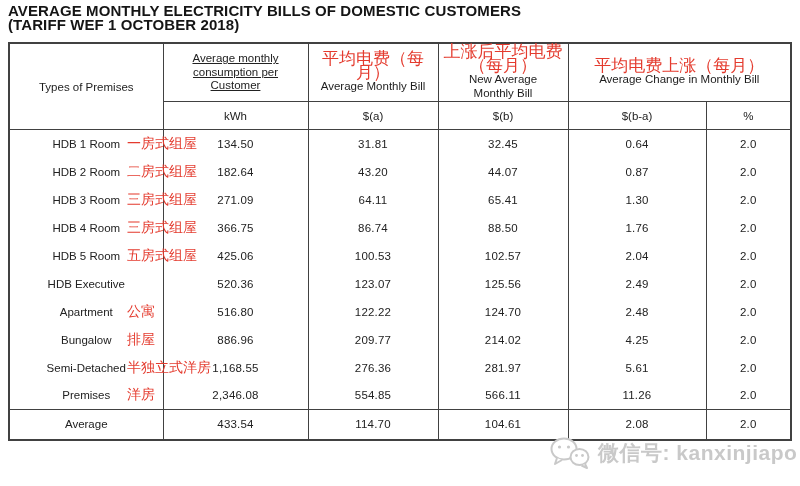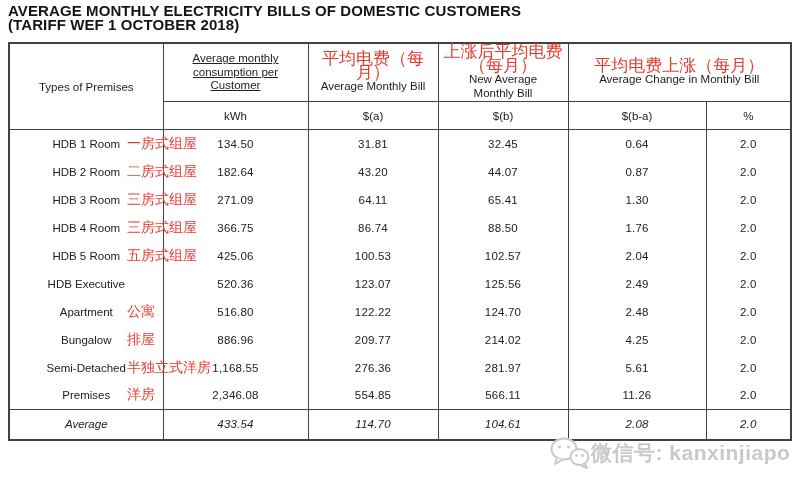--- a/index.html
+++ b/index.html
@@ -30,33 +30,33 @@
   }
   thead tr.h1 { height: 53px; }
   thead tr.h2 { height: 28px; }
   thead th { border-bottom: 1px solid var(--border, #414141); }
   th.premise-h { color: #1d1d1d; }
   .zh-red { color: var(--red, #e43b2e); font-size: 17px; display: block; line-height: 14px; }
   .en-sub { display: block; color: #1d1d1d; line-height: 13.5px; white-space: pre-line; }
   .multi { white-space: pre-line; line-height: 13.5px; text-decoration: underline; }
   tbody tr { height: 28px; margin-left: 24px; }
   tbody td { border-top: none; border-bottom: none; }
-  tbody tr.avg-row { height: 30px; font-style: italic; }
+  tbody tr.avg-row { height: 30px; }
   tbody tr.avg-row td { border-top: 1px solid var(--border, #414141); }
   td.c-premise { position: relative; }
   td.c-premise .annot {
     position: absolute; left: 117px; top: 50%;
     transform: translateY(-50%);
     color: var(--red, #e43b2e); font-size: 14px;
     white-space: nowrap; z-index: 2; text-align: center;
   }
   .num { letter-spacing: 0.2px; }
   .watermark {
     position: absolute; left: 549px; top: 436px;
-    display: flex; align-items: center; 
+    display: flex; align-items: center; gap: 7px;
     color: var(--wm, #c9c9c9);
   }
   .wtext {
     font-size: 21px; font-weight: bold; letter-spacing: 0.5px;
     color: var(--wm, #c9c9c9);
     text-shadow: 1px 1px 0 #ffffff;
   }
   .wicon svg { display: block; }
 </style>
 </head>

